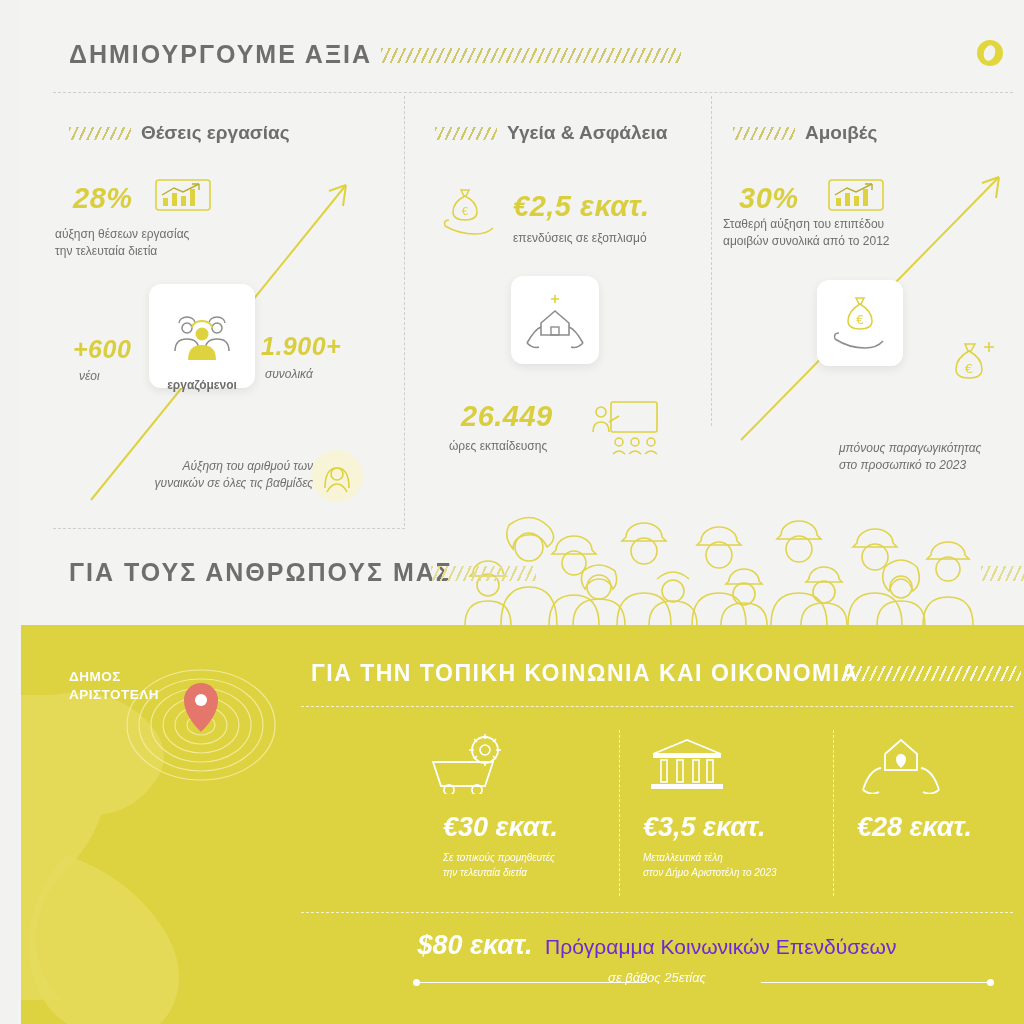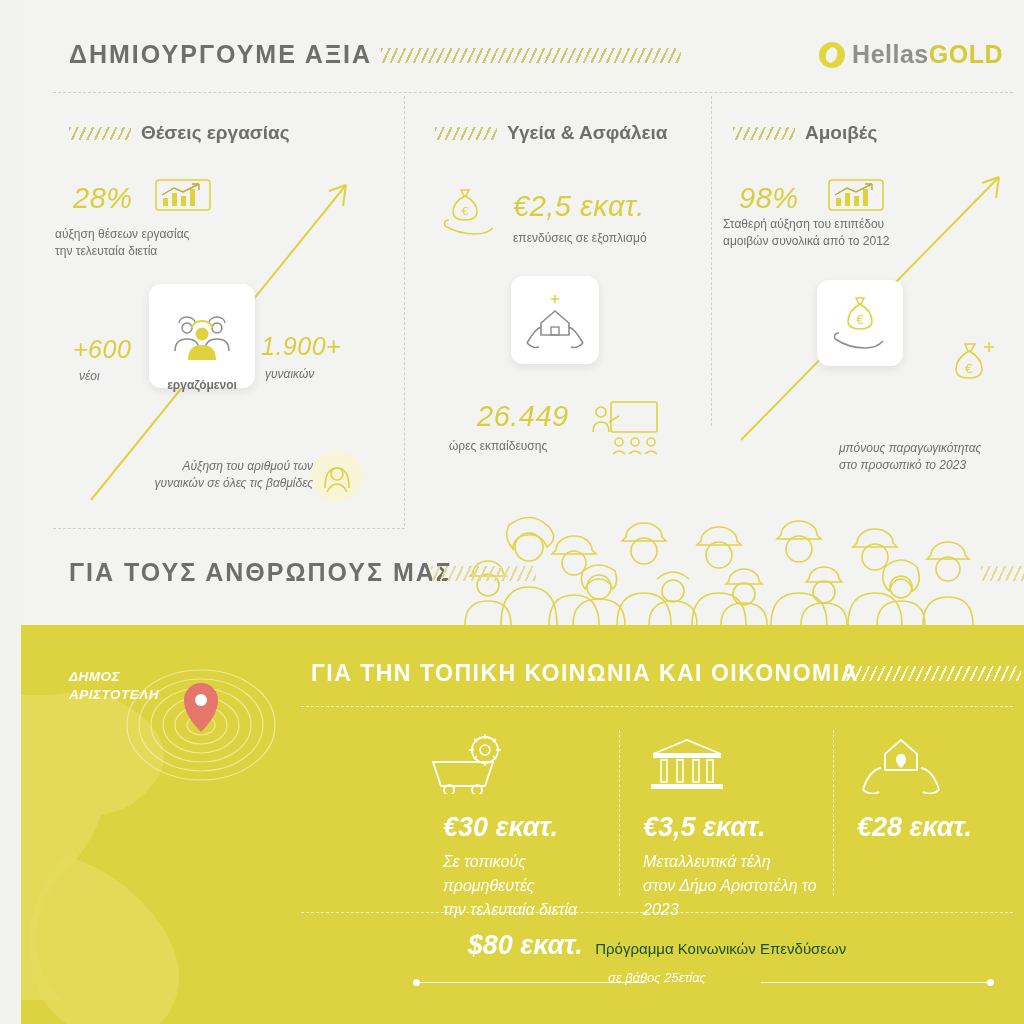--- a/index.html
+++ b/index.html
@@ -74,21 +74,21 @@
 
   
   .col-head {
     position: absolute;
     display: flex; align-items: center; gap: 10px;
     font-size: 19px; font-weight: bold; color: #6e6e6c;
   }
 
   
   .big-num {
-    font-size: 29px; font-weight: normal; font-style: italic;
+    font-size: 29px; font-weight: bold; font-style: italic;
     color: #d9ce3e; letter-spacing: .5px;
   }
   .sub {
     font-size: 12px; color: #6e6e6c; line-height: 1.45;
   }
   .sub.it { font-style: italic; }
 
   .pos { position: absolute; }
 
   
@@ -119,25 +119,25 @@
     position: absolute;
     left: 290px; top: 660px;
     font-size: 23px; font-weight: bold; letter-spacing: 1.5px;
     color: #ffffff;
     text-align: center;
   }
   .gp-num {
     font-size: 27px; font-weight: bold; font-style: italic; color: #ffffff; text-align: center;
   }
   .gp-sub {
-    font-size: 16px; font-style: italic; color: #ffffff; line-height: 1.5;
+    font-size: 10px; font-style: italic; color: #ffffff; line-height: 1.5;
   }
   .muni-label {
     position: absolute; left: 48px; top: 668px;
-    font-size: 13.5px; font-weight: bold; font-style: italic;
+    font-size: 13.5px; font-weight: bold; 
     color: #ffffff; line-height: 1.35; letter-spacing: .5px;
   }
   .white-dashed-h {
     position: absolute; border-top: 1px dashed rgba(255,255,255,.75); height: 0;
   }
   .white-dashed-v {
     position: absolute; border-left: 1px dashed rgba(255,255,255,.75); width: 0;
   }
   .bottom-line {
     position: absolute; height: 1px; background: #ffffff;
@@ -151,23 +151,20 @@
 </head>
 <body>
 
 <div id="infographic">
 
   <div class="top-title">ΔΗΜΙΟΥΡΓΟΥΜΕ ΑΞΙΑ</div>
   <span class="hatch" style="position:absolute;left:360px;top:48px;width:300px;height:15px;"></span>
 
   <div class="logo">
     <span class="logo-mark"></span>
-    <span class="logo-text">
-      <span class="hellas">Hellas</span><span class="gold-t">GOLD</span>
-    </span>
   </div>
 
   <div class="dashed-h" style="left:32px;top:92px;width:960px;"></div>
 
   <div class="dashed-v" style="left:383px;top:96px;height:430px;"></div>
   <div class="dashed-v" style="left:690px;top:96px;height:330px;"></div>
 
   <div class="col-head" style="left:414px;top:122px;">
     <span class="hatch" style="width:62px;"></span>
     <span>Υγεία &amp; Ασφάλεια</span>
@@ -201,21 +198,21 @@
   </svg>
   <div class="pos sub" style="left:34px;top:226px;width:210px;">
     <div>αύξηση θέσεων εργασίας</div>
     <div class="it">την τελευταία διετία</div>
   </div>
 
   <div class="pos big-num" style="left:52px;top:335px;font-size:25px;">+600</div>
   <div class="pos sub it" style="left:58px;top:368px;">νέοι</div>
 
   <div class="pos big-num" style="left:240px;top:332px;font-size:25px;">1.900+</div>
-  <div class="pos sub it" style="left:244px;top:366px;">γυναικών</div>
+  <div class="pos sub it" style="left:244px;top:366px;">συνολικά</div>
 
   <div class="card" style="left:128px;top:284px;width:106px;height:104px;">
     <svg width="82" height="66" viewBox="0 0 82 66">
 
       <path d="M18 20 a8 6 0 0 1 16 0" fill="none" stroke="#8d8d8b" stroke-width="1.5"></path>
       <circle cx="26" cy="25" r="5" fill="none" stroke="#8d8d8b" stroke-width="1.5"></circle>
       <path d="M14 48 q0-12 12-12 q12 0 12 12" fill="none" stroke="#8d8d8b" stroke-width="1.5"></path>
 
       <path d="M48 20 a8 6 0 0 1 16 0" fill="none" stroke="#8d8d8b" stroke-width="1.5"></path>
       <circle cx="56" cy="25" r="5" fill="none" stroke="#8d8d8b" stroke-width="1.5"></circle>
@@ -252,40 +249,40 @@
   <div class="card" style="left:490px;top:276px;width:88px;height:88px;">
     <svg width="68" height="62" viewBox="0 0 68 62">
       <path d="M34 6 l0 8 M30 10 l8 0" stroke="#ded23f" stroke-width="1.6"></path>
       <path d="M20 34 l14 -12 l14 12 l0 12 l-28 0 z" fill="none" stroke="#8d8d8b" stroke-width="1.6"></path>
       <rect x="30" y="38" width="8" height="8" fill="none" stroke="#8d8d8b" stroke-width="1.4"></rect>
       <path d="M6 54 q8 -14 14 -16 M62 54 q-8 -14 -14 -16" fill="none" stroke="#8d8d8b" stroke-width="1.6"></path>
       <path d="M6 54 q6 6 12 4 M62 54 q-6 6 -12 4" fill="none" stroke="#8d8d8b" stroke-width="1.6"></path>
     </svg>
   </div>
 
-  <div class="pos big-num" style="left:456px;top:400px;">26.449</div>
+  <div class="pos big-num" style="left:440px;top:400px;">26.449</div>
   <div class="pos sub" style="left:428px;top:438px;">ώρες εκπαίδευσης</div>
 
   <svg class="pos" style="left:570px;top:398px;" width="70" height="58">
     <rect x="20" y="4" width="46" height="30" rx="2" fill="none" stroke="#ded23f" stroke-width="1.6"></rect>
     <circle cx="10" cy="14" r="5" fill="none" stroke="#ded23f" stroke-width="1.6"></circle>
     <path d="M2 34 q0-10 8-10 q8 0 8 10" fill="none" stroke="#ded23f" stroke-width="1.6"></path>
     <path d="M18 24 l10 -6" stroke="#ded23f" stroke-width="1.6" fill="none"></path>
     <circle cx="28" cy="44" r="4" fill="none" stroke="#ded23f" stroke-width="1.5"></circle>
     <circle cx="44" cy="44" r="4" fill="none" stroke="#ded23f" stroke-width="1.5"></circle>
     <circle cx="60" cy="44" r="4" fill="none" stroke="#ded23f" stroke-width="1.5"></circle>
     <path d="M22 56 q6-6 12 0 M38 56 q6-6 12 0 M54 56 q6-6 12 0" fill="none" stroke="#ded23f" stroke-width="1.5"></path>
   </svg>
 
   <svg class="pos" style="left:712px;top:155px;" width="290" height="300">
     <path d="M8 285 L266 22" stroke="#ded23f" stroke-width="2" fill="none"></path>
     <path d="M266 22 L249 28 M266 22 L263 43" stroke="#ded23f" stroke-width="2" fill="none"></path>
   </svg>
 
-  <div class="pos big-num" style="left:718px;top:182px;">98%</div>
+  <div class="pos big-num" style="left:718px;top:182px;">30%</div>
   <svg class="pos" style="left:806px;top:178px;" width="58" height="34">
     <rect x="2" y="2" width="54" height="30" rx="3" fill="none" stroke="#ded23f" stroke-width="1.6"></rect>
     <rect x="9" y="20" width="5" height="8" fill="#ded23f"></rect>
     <rect x="18" y="15" width="5" height="13" fill="#ded23f"></rect>
     <rect x="27" y="18" width="5" height="10" fill="#ded23f"></rect>
     <rect x="36" y="11" width="5" height="17" fill="#ded23f"></rect>
     <path d="M8 17 L20 10 L29 14 L45 6" stroke="#b9ae2f" stroke-width="1.4" fill="none"></path>
     <path d="M45 6 L38 6 M45 6 L45 12" stroke="#b9ae2f" stroke-width="1.4" fill="none"></path>
   </svg>
   <div class="pos sub" style="left:702px;top:216px;width:270px;">
@@ -462,21 +459,21 @@
     <path d="M42 20 a5 5 0 0 1 5 5 q0 5 -5 9 q-5 -4 -5 -9 a5 5 0 0 1 5 -5 z" fill="#ffffff"></path>
     <path d="M4 56 q6 -20 18 -22 M80 56 q-6 -20 -18 -22" fill="none" stroke="#ffffff" stroke-width="1.8"></path>
     <path d="M4 56 q8 6 16 2 M80 56 q-8 6 -16 2" fill="none" stroke="#ffffff" stroke-width="1.8"></path>
   </svg>
   <div class="pos gp-num" style="left:836px;top:812px;">€28 εκατ.</div>
 
   <div class="white-dashed-h" style="left:280px;top:912px;width:712px;"></div>
 
   <div class="pos" style="left:280px;top:930px;width:712px;text-align:center;">
     <span class="gp-num">$80 εκατ.</span>
-    <span style="font-size:15px;color:#14532d;margin-left:8px;">Πρόγραμμα Κοινωνικών Επενδύσεων</span>
+    <span style="font-size:21px;color:#6d28d9;margin-left:8px;">Πρόγραμμα Κοινωνικών Επενδύσεων</span>
   </div>
   <div class="pos gp-sub" style="left:280px;top:968px;width:712px;text-align:center;font-size:13px;">σε βάθος 25ετίας</div>
 
   <div class="bottom-line" style="left:396px;top:982px;width:230px;"></div>
   <div class="bottom-line" style="left:740px;top:982px;width:230px;"></div>
   <div class="dot" style="left:392px;top:979px;"></div>
   <div class="dot" style="left:966px;top:979px;"></div>
 
 </div>
 

